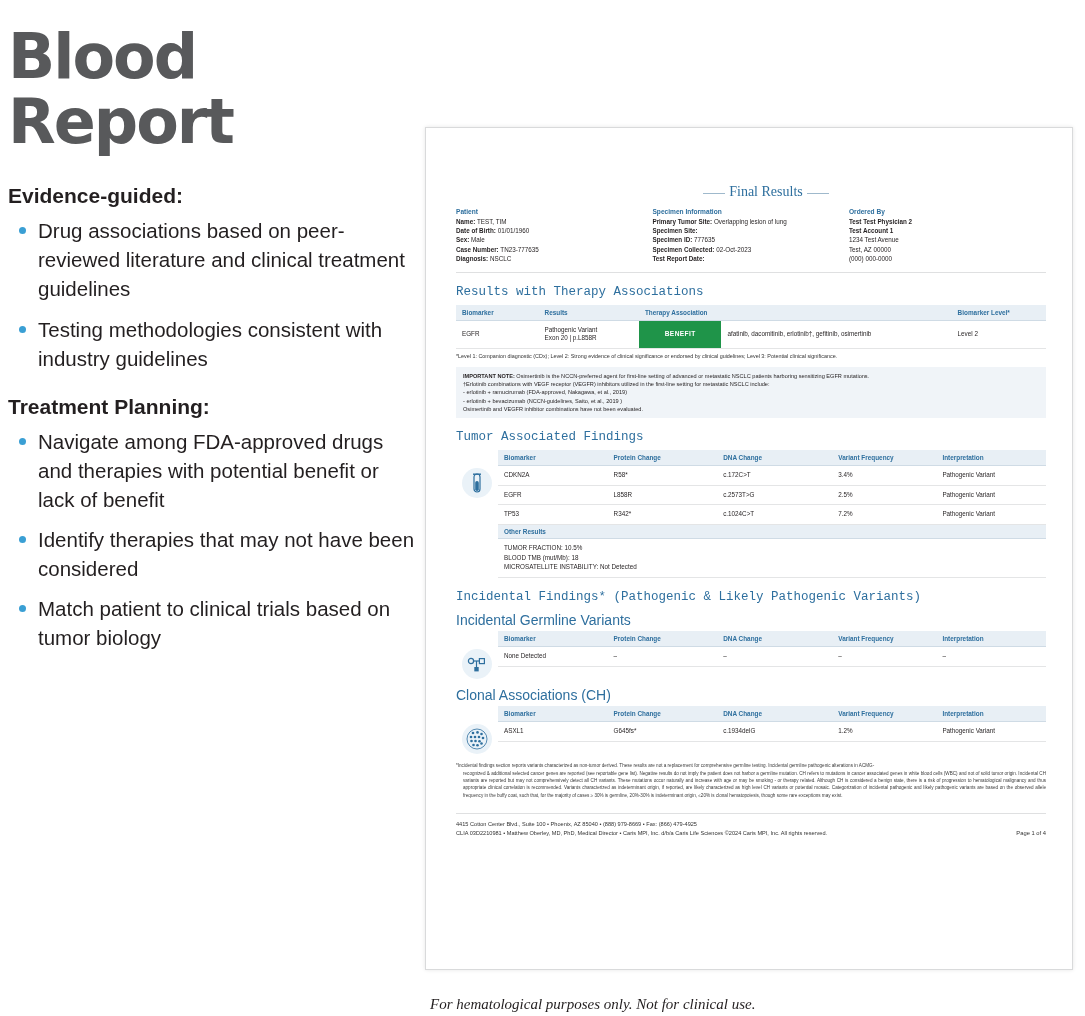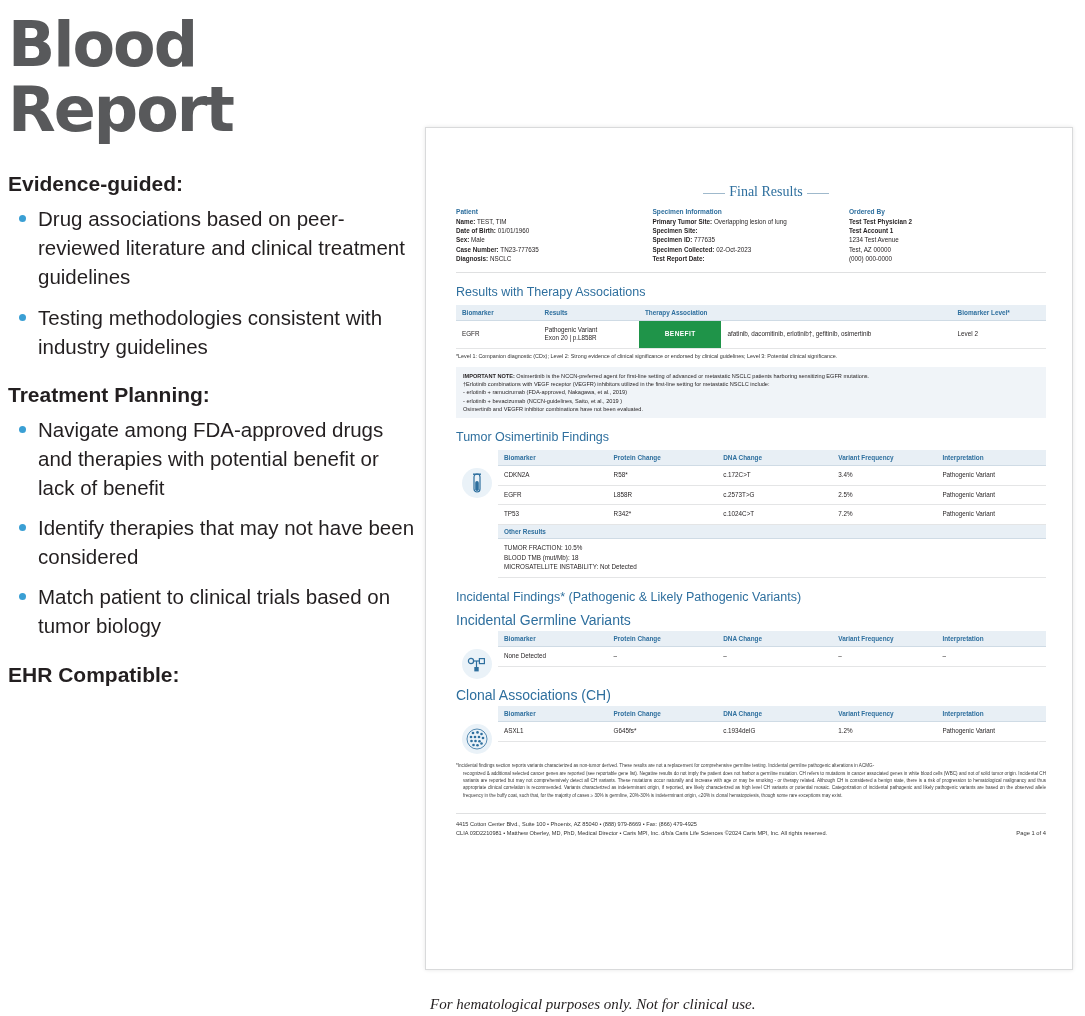--- a/index.html
+++ b/index.html
@@ -13,21 +13,21 @@
     position: relative;
     font-family: "Liberation Sans", sans-serif;
     color: #231f20;
     overflow: hidden;
   }
 
   
   .left-col {
     position: absolute;
     left: 8px;
-    top: 12px;
+    top: 24px;
     width: 410px;
   }
   .page-title {
     font-size: 62px;
     font-weight: bold;
     color: #58595b;
     letter-spacing: -2px;
     line-height: 1.05;
     margin: 0 0 30px 0;
     font-family: "DejaVu Sans", sans-serif;
@@ -153,21 +153,21 @@
     font-size: 6.6px;
     margin-bottom: 1.5px;
   }
   .info-line { font-size: 6.3px; line-height: 1.5; }
   .info-line b { font-weight: bold; }
 
   
   .sec-title {
     color: #2e6f9e;
     font-size: 12.5px;
-    font-family: Liberation Sans, sans-serif;
+    font-family: Liberation Mono, monospace;
     margin: 12px 0 6px 0;
   }
   .sub-title {
     color: #2e6f9e;
     font-size: 14px;
     font-family: Liberation Sans, sans-serif;
     margin: 8px 0 3px 0;
   }
 
   
@@ -285,21 +285,20 @@
   <div class="section-block">
     <div class="section-head">Treatment Planning:</div>
     <ul class="bullets">
       <li>Navigate among FDA-approved drugs and therapies with potential benefit or lack of benefit</li>
       <li>Identify therapies that may not have been considered</li>
       <li>Match patient to clinical trials based on tumor biology</li>
     </ul>
   </div>
 
   <div class="section-block">
-    <div class="section-head">EHR Compatible:</div>
   </div>
 </div>
 
 <div class="report-card">
 
   <div class="rep-top">
     <div class="final-report-wrap">
       <span class="final-report">Final Results</span>
     </div>
   </div>
@@ -355,21 +354,21 @@
   <div class="footnote">*Level 1: Companion diagnostic (CDx); Level 2: Strong evidence of clinical significance or endorsed by clinical guidelines; Level 3: Potential clinical significance.</div>
 
   <div class="note-box">
     <div><b>IMPORTANT NOTE:</b> <span>Osimertinib is the NCCN-preferred agent for first-line setting of advanced or metastatic NSCLC patients harboring sensitizing EGFR mutations.</span></div>
     <div>†Erlotinib combinations with VEGF receptor (VEGFR) inhibitors utilized in the first-line setting for metastatic NSCLC include:</div>
     <div>- erlotinib + ramucirumab (FDA-approved, Nakagawa, et al., 2019)</div>
     <div>- erlotinib + bevacizumab (NCCN-guidelines, Saito, et al., 2019 )</div>
     <div>Osimertinib and VEGFR inhibitor combinations have not been evaluated.</div>
   </div>
 
-  <div class="sec-title">Tumor Osimertinib Findings</div>
+  <div class="sec-title">Tumor Associated Findings</div>
   <div class="icon-table">
     <div class="icon-cell">
       <div class="icon-circle">
         <svg width="12" height="20" viewBox="0 0 12 20">
           <rect x="3" y="1" width="6" height="18" rx="3" fill="none" stroke="#2e6f9e" stroke-width="1.2"></rect>
           <rect x="4.2" y="8" width="3.6" height="10" rx="1.8" fill="#2e6f9e"></rect>
           <line x1="2" y1="1.2" x2="10" y2="1.2" stroke="#2e6f9e" stroke-width="1.4"></line>
         </svg>
       </div>
     </div>

